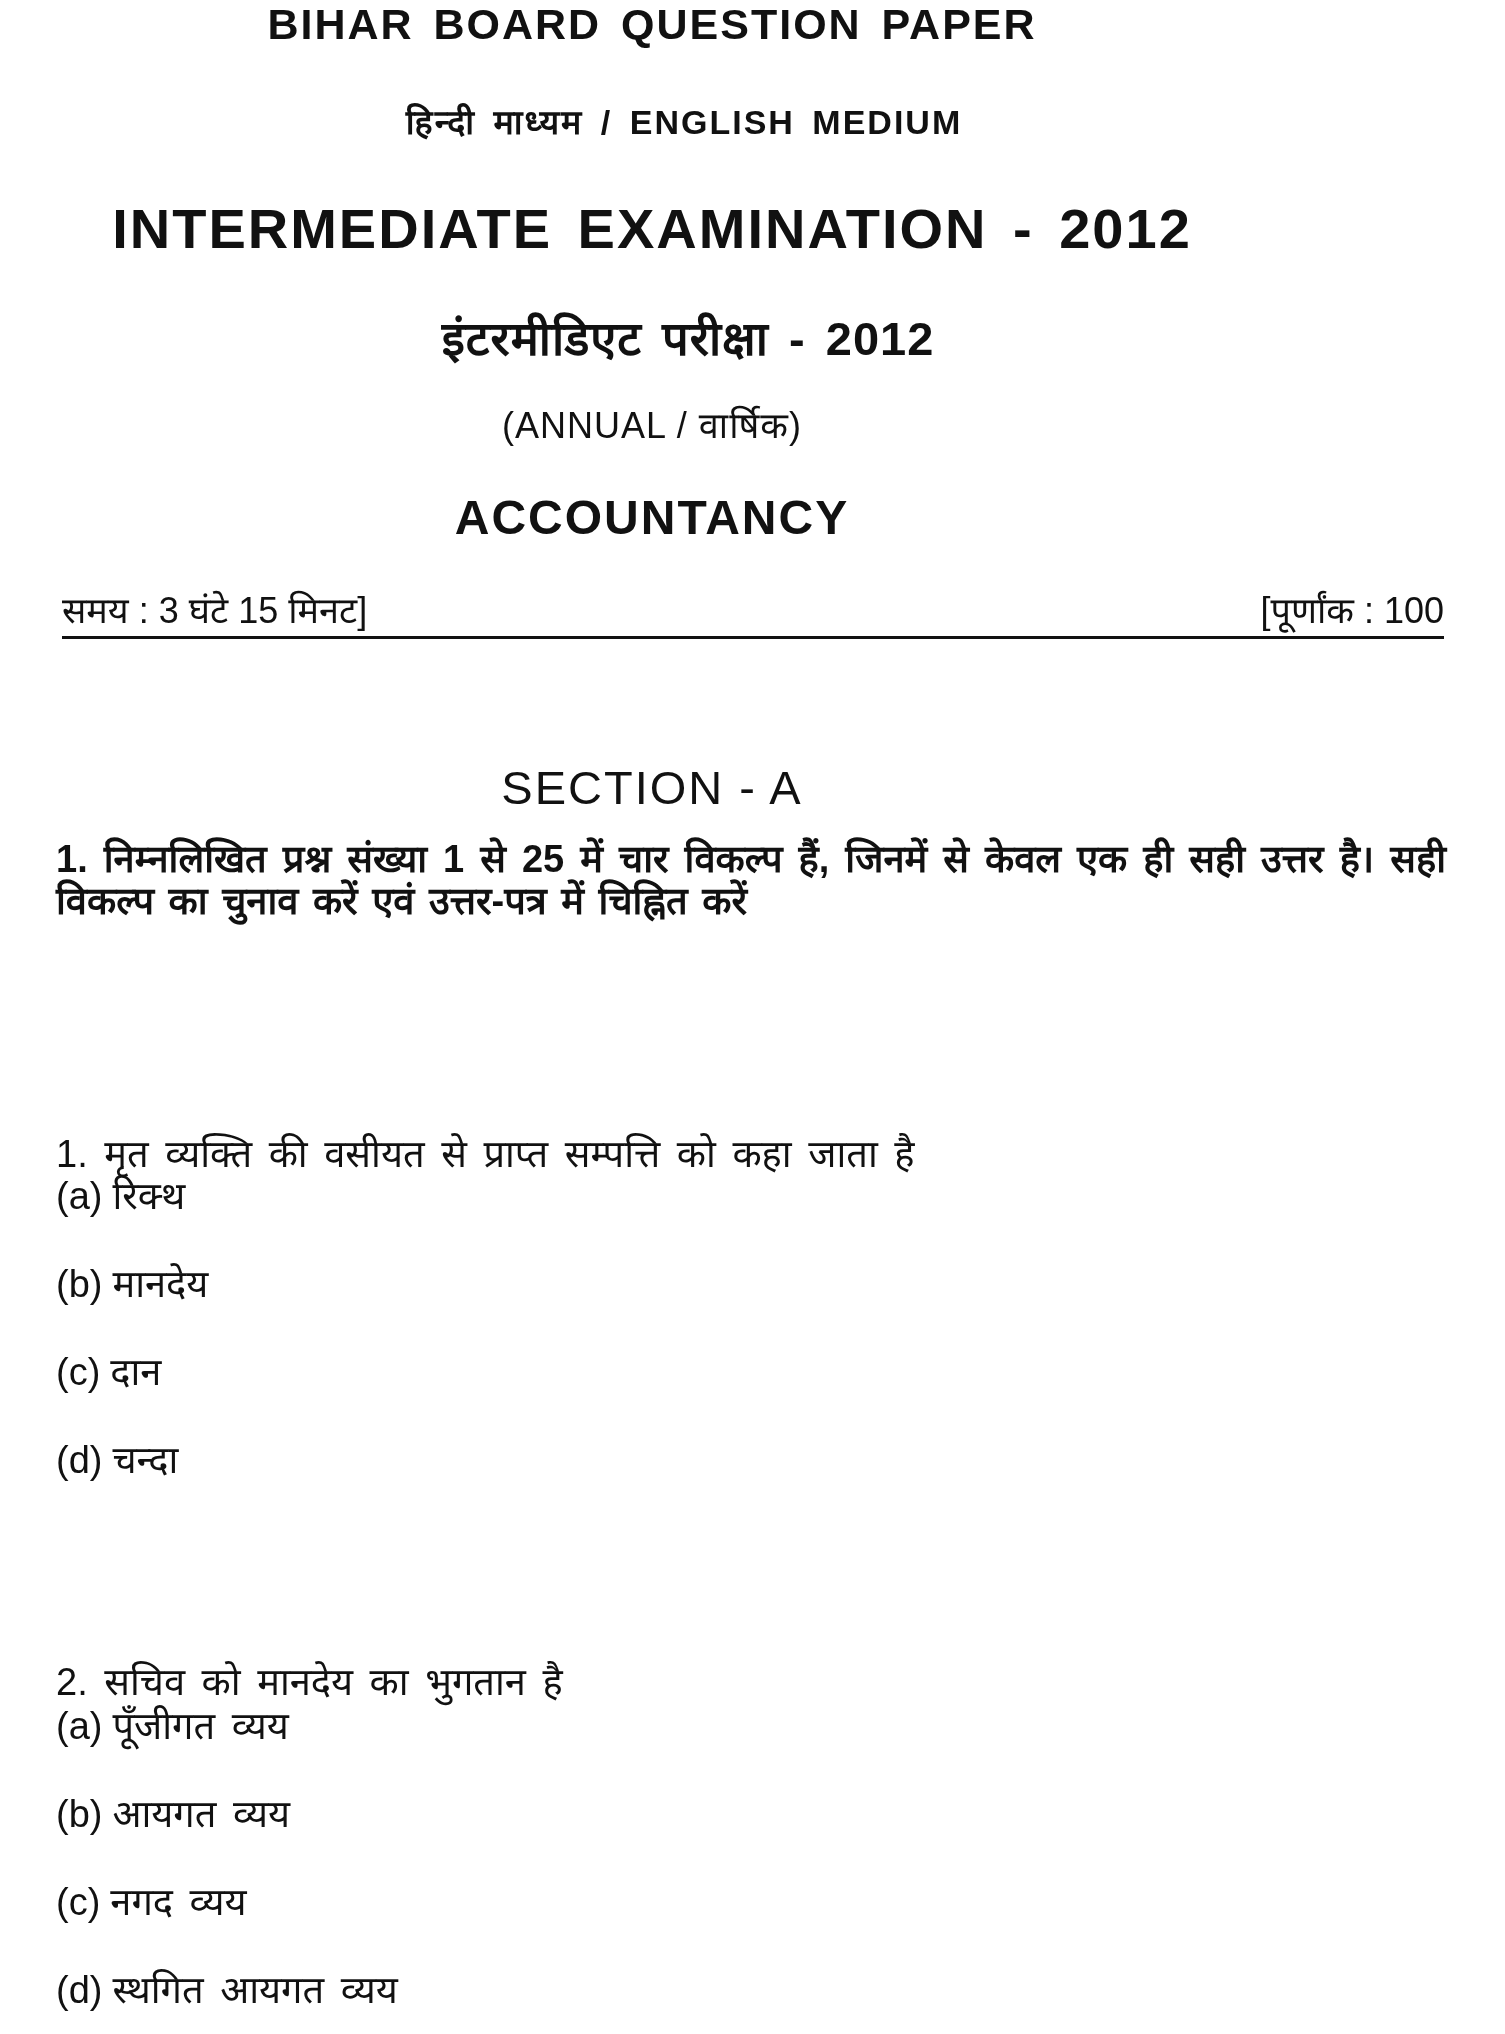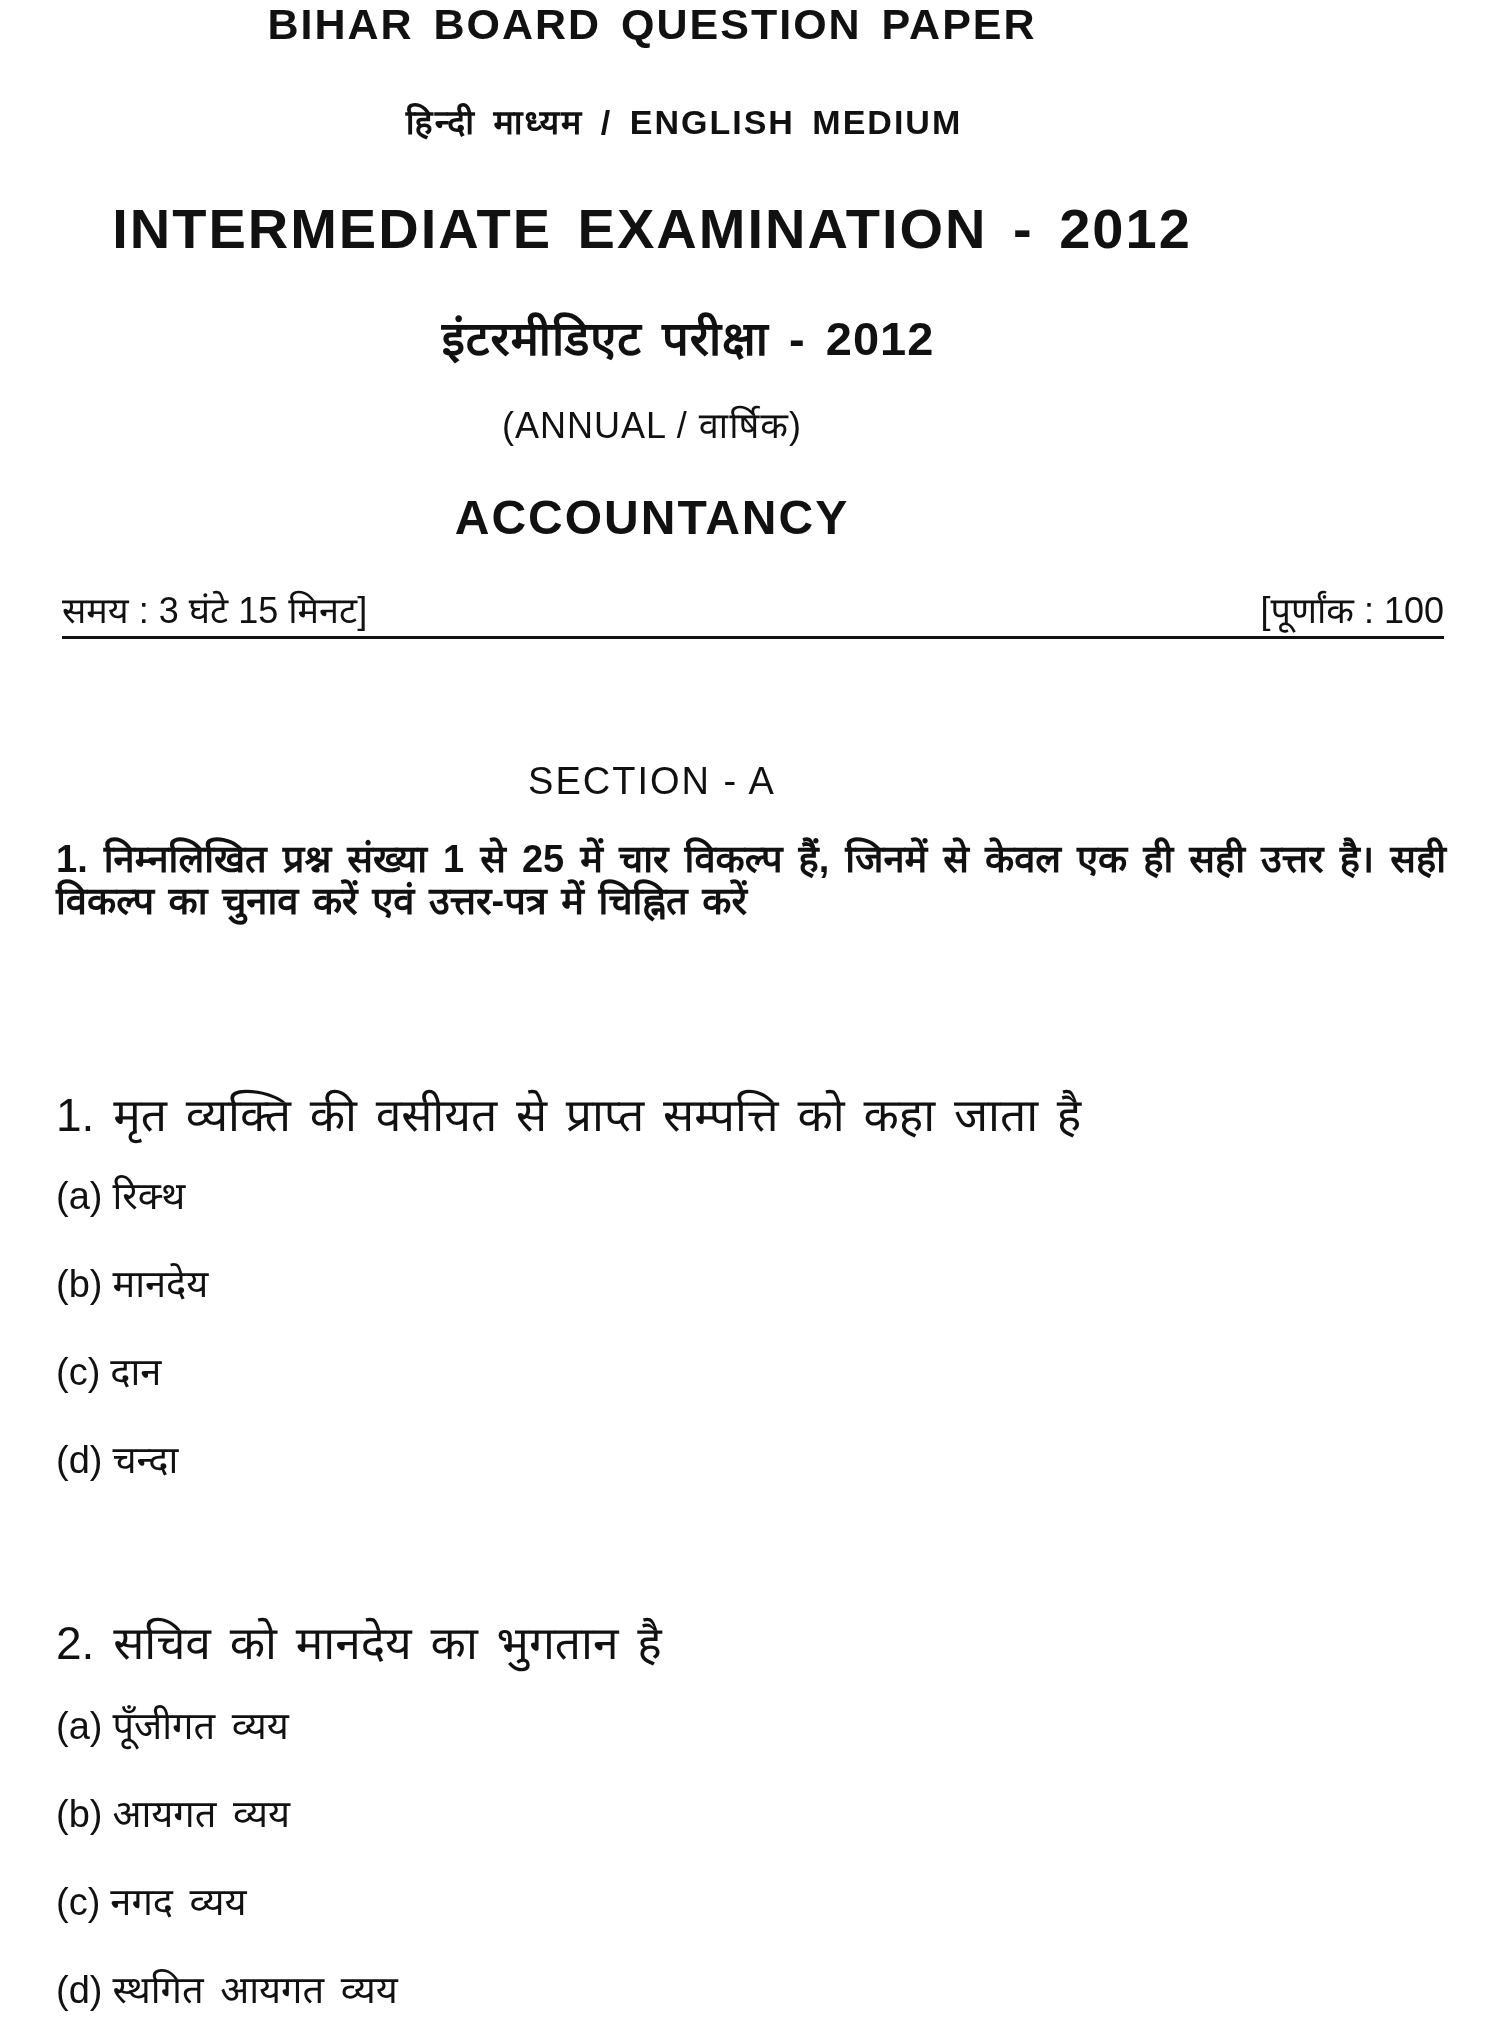--- a/index.html
+++ b/index.html
@@ -80,41 +80,42 @@
     }
     .meta-right {
       position: absolute;
       right: 0;
       bottom: 2px;
       font-size: 36px;
       white-space: nowrap;
     }
     .section {
       top: 760px;
-      font-size: 38px;
+      font-size: 47px;
       letter-spacing: 2px;
     }
     .instruction {
       position: absolute;
       left: 56px;
       width: 1390px;
       top: 838px;
       font-size: 38px;
       font-weight: bold;
       line-height: 42px;
       text-align: justify;
       text-align-last: left;
       word-spacing: 4px;
     }
     .q {
       position: absolute;
       left: 56px;
-      font-size: 46px;
+      font-size: 38px;
       white-space: nowrap;
       word-spacing: 6px;
+      margin-top: 44px;
     }
     .opt {
       position: absolute;
       left: 56px;
       font-size: 38px;
       white-space: nowrap;
       word-spacing: 6px;
     }
     .opt .lbl {
       display: inline-block;

